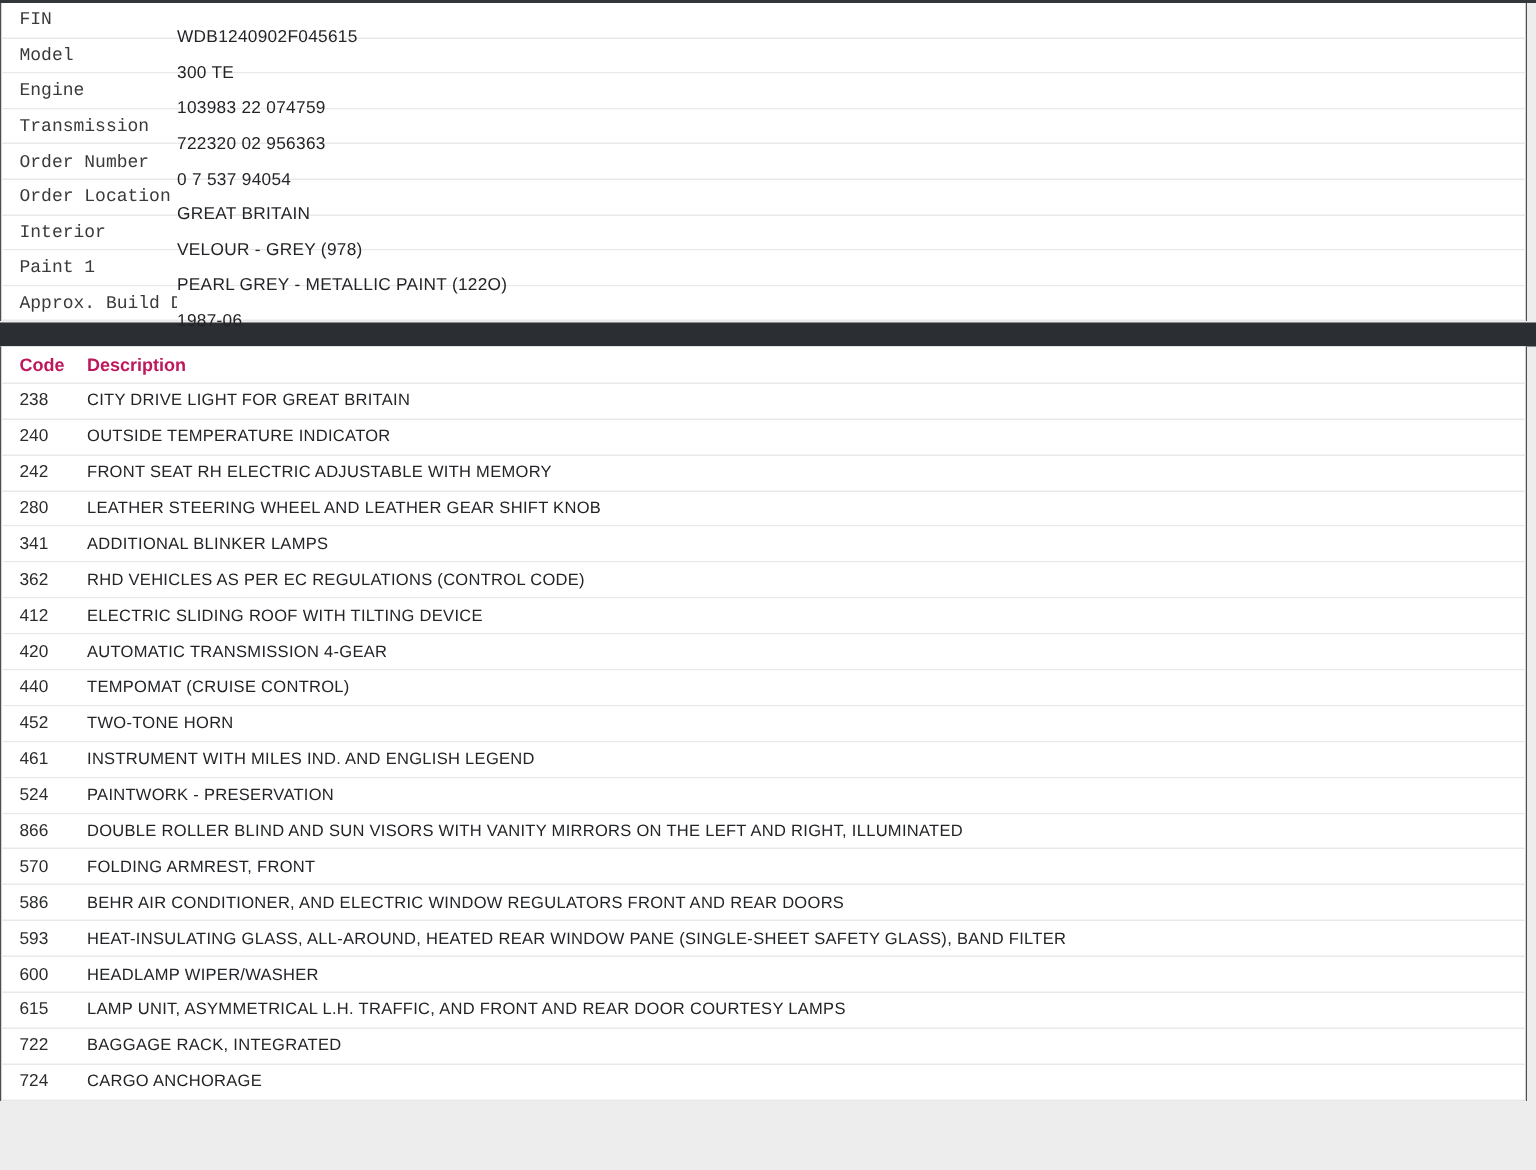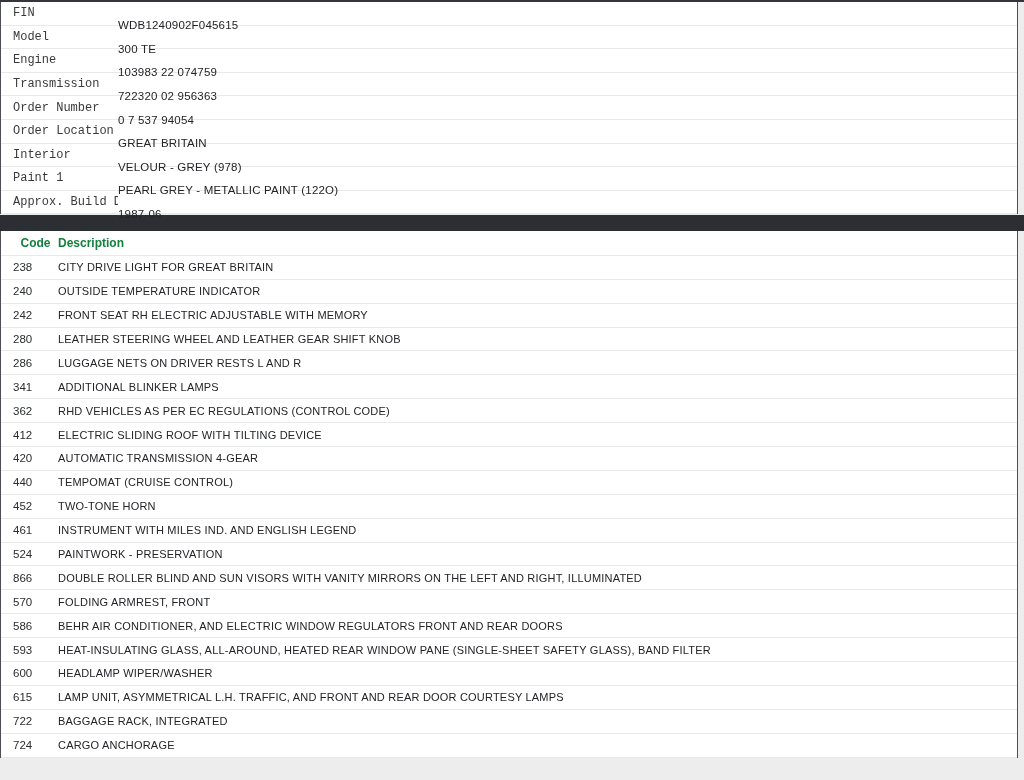--- a/index.html
+++ b/index.html
@@ -54,23 +54,22 @@
     color: #222427;
     letter-spacing: 0.2px;
   }
   .header-row {
     height: 24.5px;
   }
   .header-row .code-cell,
   .header-row .desc-cell {
     font-weight: bold;
     font-size: 12px;
-    color: #15803d;
+    color: #be185d;
     letter-spacing: 0;
-    text-align: center;
   }
   .divider-bar {
     width: 1024px;
     height: 16px;
     background: #2b2e33;
     margin-top: 1px;
   }
 </style>
 </head>
 <body style="background: rgb(237, 237, 237);">
@@ -145,24 +144,20 @@
   <div class="row codes-row">
     <div class="cell code-cell">242</div>
     <div class="cell desc-cell">FRONT SEAT RH ELECTRIC ADJUSTABLE WITH MEMORY</div>
   </div>
 
   <div class="row codes-row">
     <div class="cell code-cell">280</div>
     <div class="cell desc-cell">LEATHER STEERING WHEEL AND LEATHER GEAR SHIFT KNOB</div>
   </div>
 
-  <div class="row codes-row">
-    <div class="cell code-cell">286</div>
-    <div class="cell desc-cell">LUGGAGE NETS ON DRIVER RESTS L AND R</div>
-  </div>
 
   <div class="row codes-row">
     <div class="cell code-cell">341</div>
     <div class="cell desc-cell">ADDITIONAL BLINKER LAMPS</div>
   </div>
 
   <div class="row codes-row">
     <div class="cell code-cell">362</div>
     <div class="cell desc-cell">RHD VEHICLES AS PER EC REGULATIONS (CONTROL CODE)</div>
   </div>

